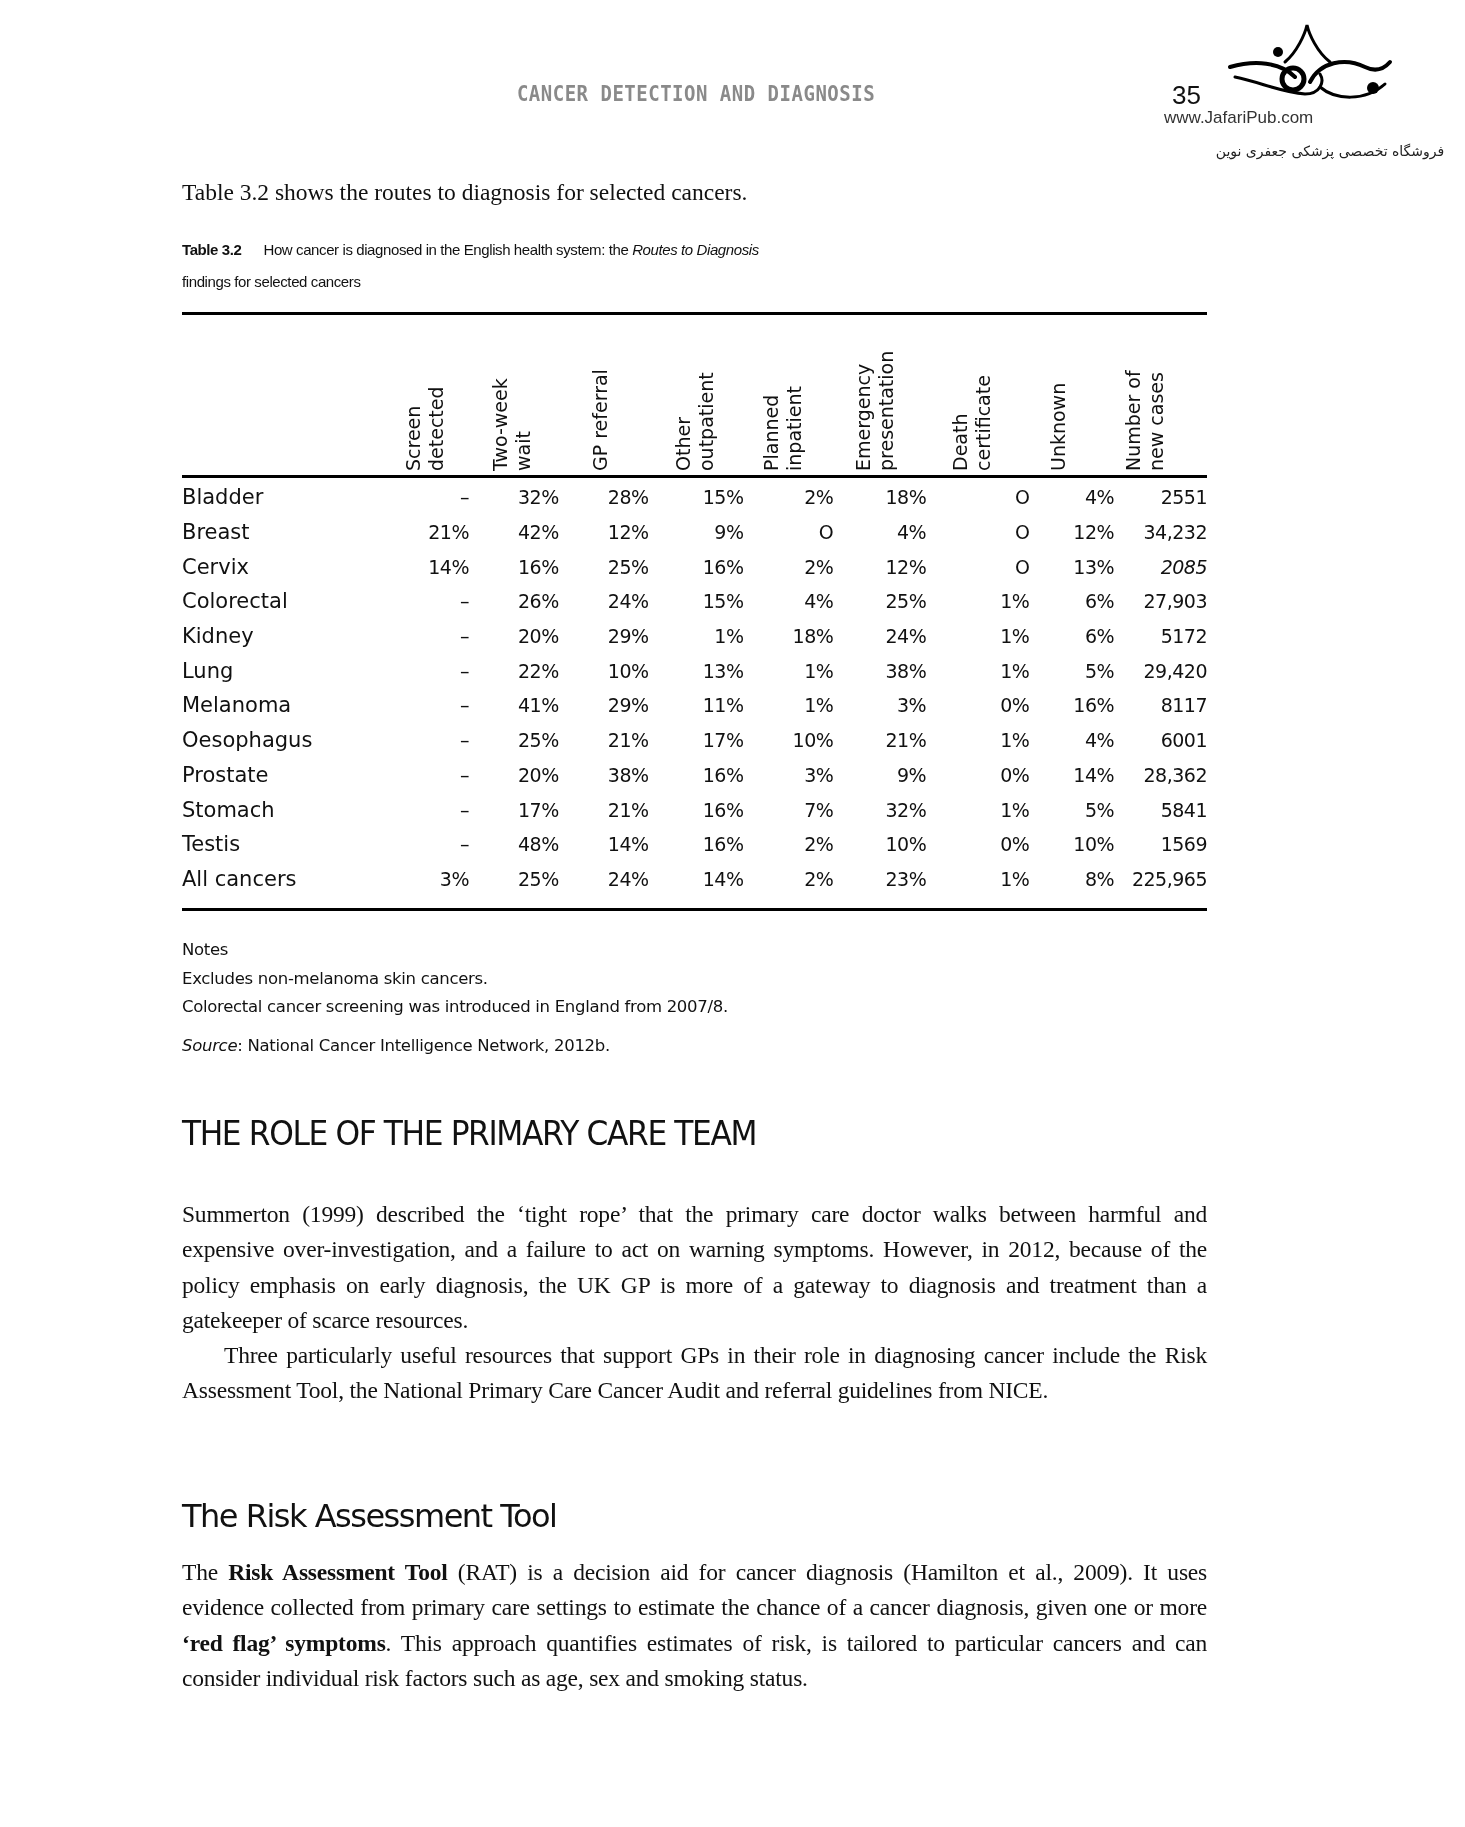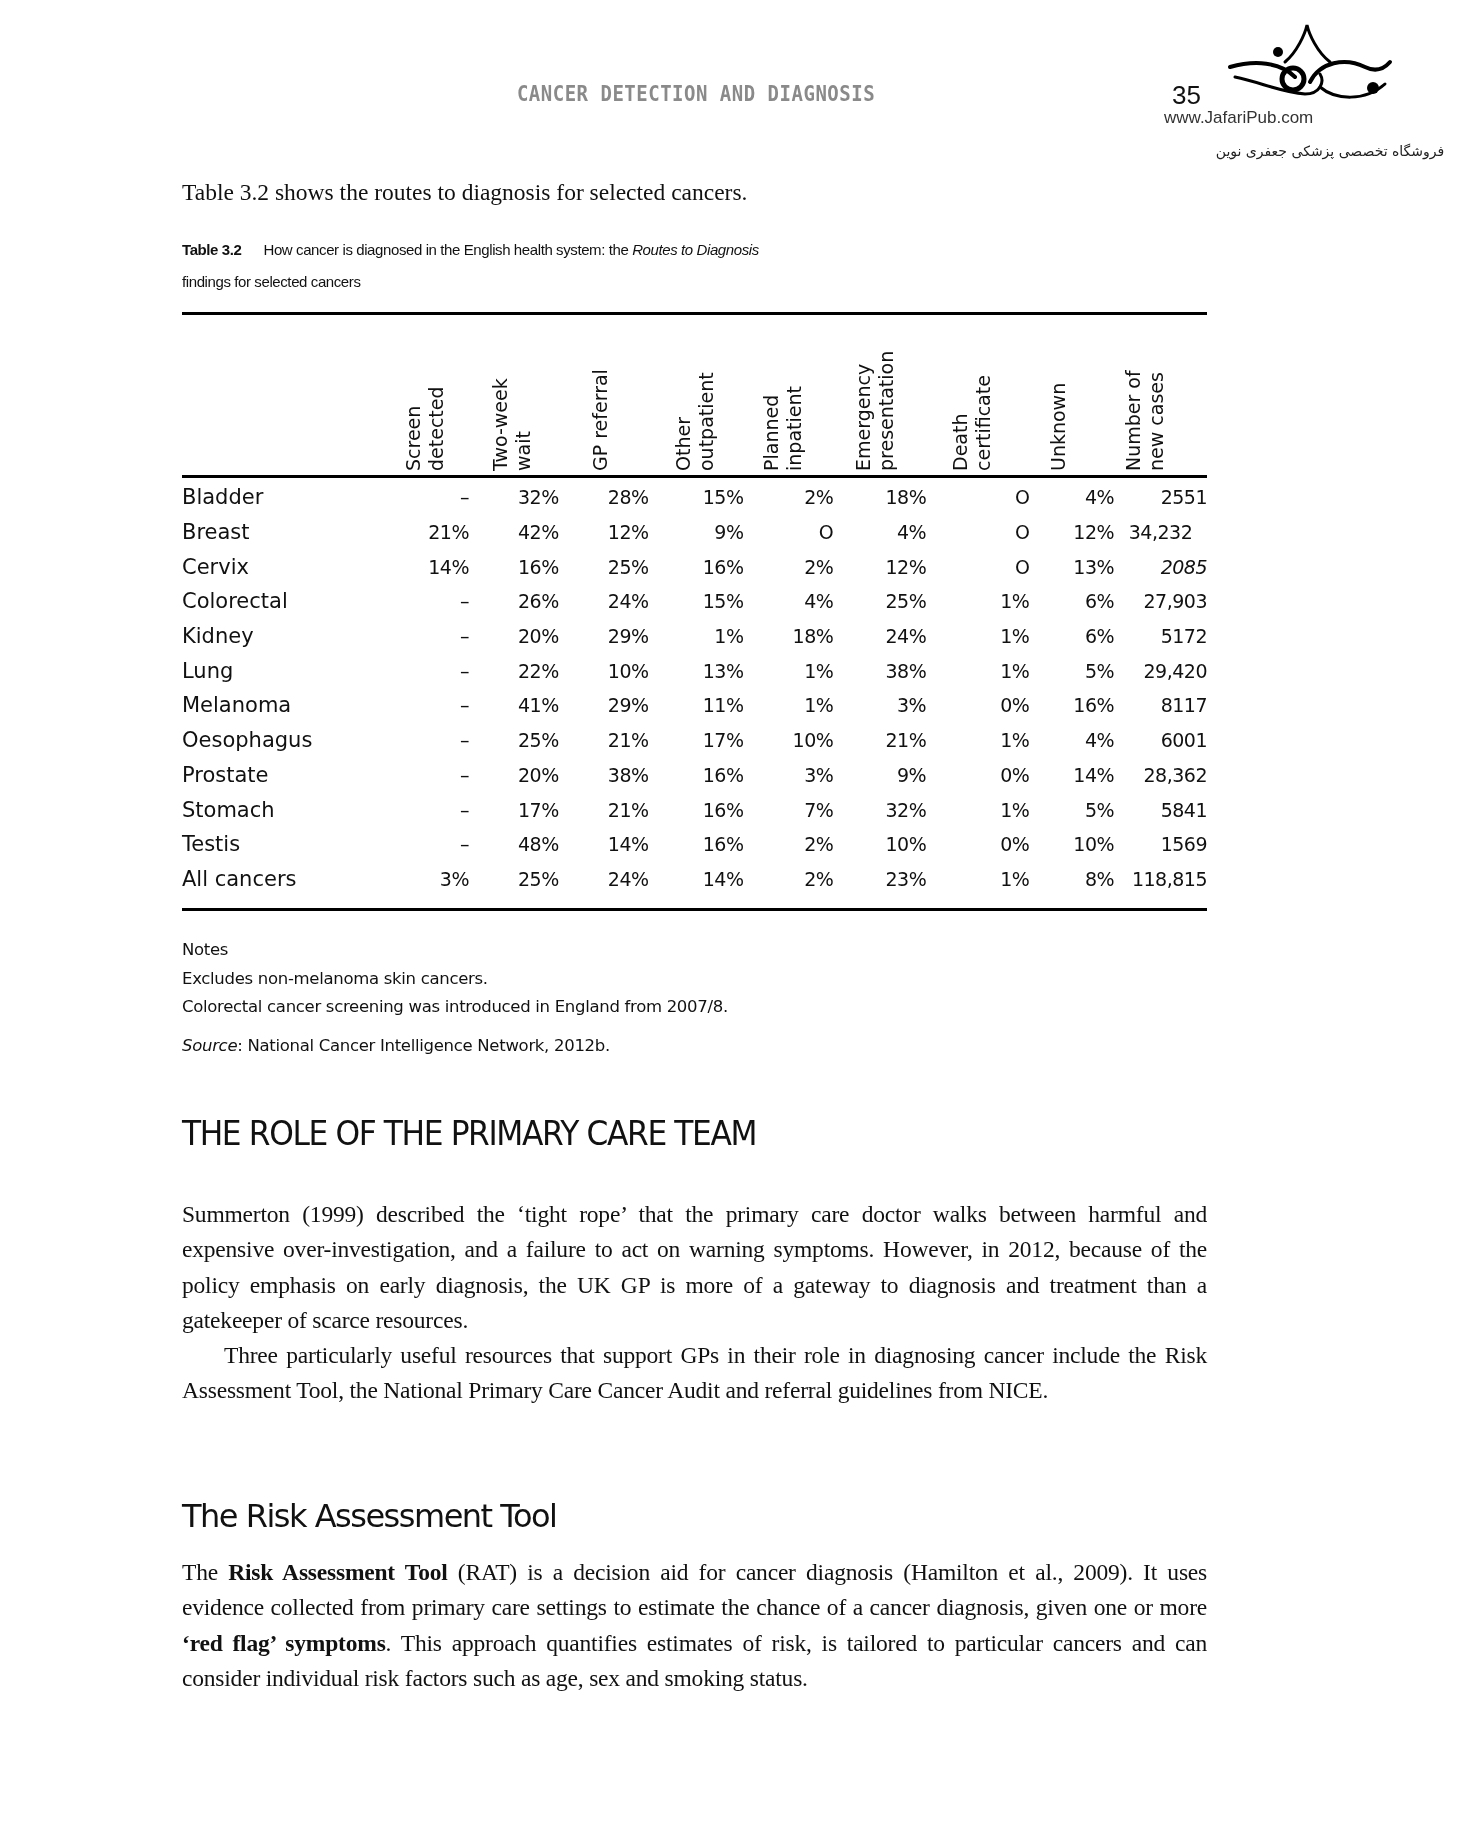--- a/index.html
+++ b/index.html
@@ -132,21 +132,21 @@
       <tr>
         <td class="rowlabel" style="width: 213px;">Breast</td>
         <td style="width: 65px;">21%</td>
         <td style="width: 87px;">42%</td>
         <td style="width: 87px;">12%</td>
         <td style="width: 92px;">9%</td>
         <td style="width: 87px;">O</td>
         <td style="width: 90px;">4%</td>
         <td style="width: 100px;">O</td>
         <td style="width: 82px;">12%</td>
-        <td style="width: 90px; text-align: center;">34,232</td>
+        <td style="width: 90px;">34,232</td>
       </tr>
       <tr>
         <td class="rowlabel" style="width: 213px;">Cervix</td>
         <td style="width: 65px;">14%</td>
         <td style="width: 87px;">16%</td>
         <td style="width: 87px;">25%</td>
         <td style="width: 92px;">16%</td>
         <td style="width: 87px;">2%</td>
         <td style="width: 90px;">12%</td>
         <td style="width: 100px;">O</td>
@@ -252,21 +252,21 @@
       <tr>
         <td class="rowlabel" style="width: 213px;">All cancers</td>
         <td style="width: 65px;">3%</td>
         <td style="width: 87px;">25%</td>
         <td style="width: 87px;">24%</td>
         <td style="width: 92px;">14%</td>
         <td style="width: 87px;">2%</td>
         <td style="width: 90px;">23%</td>
         <td style="width: 100px;">1%</td>
         <td style="width: 82px;">8%</td>
-        <td style="width: 90px;">118,815</td>
+        <td style="width: 90px;">225,965</td>
       </tr>
     </tbody>
 </table>
 
 <div class="abs notes">
   <div>Notes</div>
   <div>Excludes non-melanoma skin cancers.</div>
   <div>Colorectal cancer screening was introduced in England from 2007/8.</div>
 </div>
 <div class="abs source"><em>Source</em><span>: National Cancer Intelligence Network, 2012b.</span></div>

